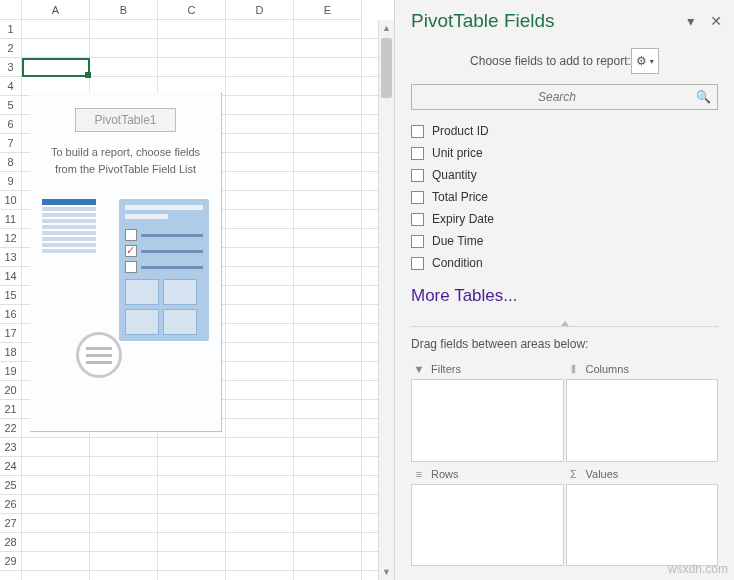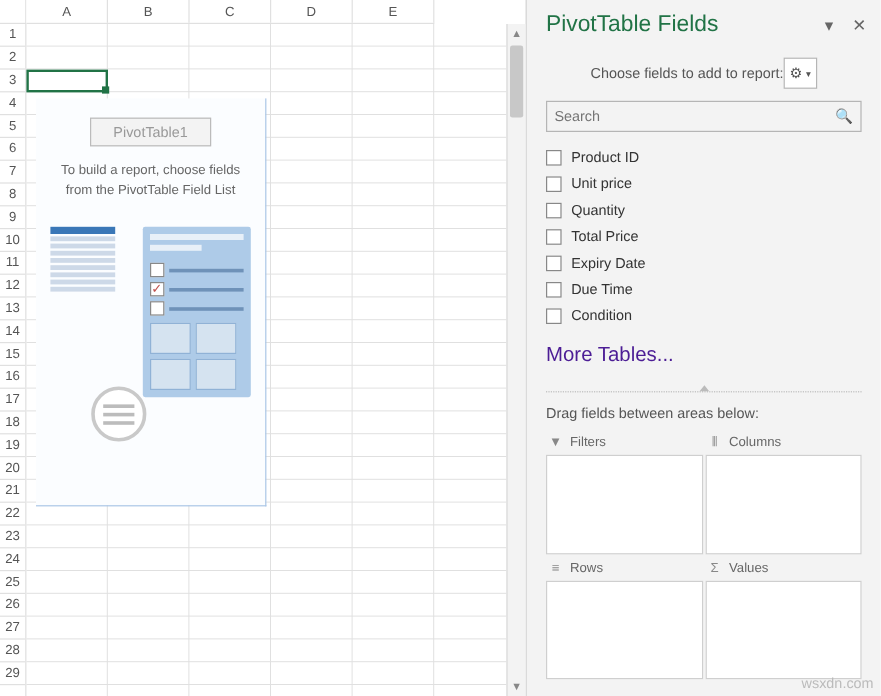--- a/index.html
+++ b/index.html
@@ -71,21 +71,21 @@
       width: 68px; height: 19px;
       border: 2px solid #217346;
       background: rgba(255,255,255,0.6);
     }
     .sel::after {
       content:"";position:absolute;right:-3px;bottom:-3px;
       width:6px;height:6px;background:#217346;
     }
     .pivot-placeholder {
       position: absolute;
-      top: 62px; left: 8px;
+      top: 72px; left: 8px;
       width: 192px;
       height: 340px;
       border-right: 1px solid #aac6e6;
       border-bottom: 1px solid #aac6e6;
       background: linear-gradient(#fbfdff,#fbfdff);
       padding: 10px 10px 0 10px;
       text-align: center;
       color: #777;
     }
     .pt-name {
@@ -142,21 +142,21 @@
     .vscroll {
       width:16px; background:#f3f3f3; border-left:1px solid #dadada;
       display:flex; flex-direction:column;
     }
     .vscroll .arrow { height:16px; text-align:center; font-size:9px; color:#888; line-height:16px;}
     .vscroll .thumb { background:#c8c8c8; border-radius:2px; margin:2px; height:60px;}
     .vscroll .track { flex:1; }
 
     
     .pane {
-      width: 296px;
+      width: 340px;
       background:#f3f3f3;
       border-left:1px solid #d4d4d4;
       display:flex; flex-direction:column;
       padding: 0;
     }
     .pane-head {
       display:flex; align-items:center; justify-content:space-between;
       padding: 10px 12px 0 16px;
     }
     .pane-title { color:#217346; font-size:19px; font-weight:400;}
@@ -173,21 +173,21 @@
     }
     .search-wrap {
       margin: 0 16px 10px 16px;
       border:1px solid #b5b5b5; height:26px;
       display:flex; align-items:center; padding:0 6px;
       background:#f3f3f3;
       color:#939393; font-style:italic;
     }
     .search-wrap input {
       flex:1; border:none; outline:none; background:transparent;
-      color:#a16207; font-size:12px;
+      font-style:italic; color:#a16207; font-size:12px;text-align:center;
     }
     .field-list { padding: 0 16px 6px 16px; text-align: center; }
     .field-item {
       display:flex; align-items:center; height:22px; font-size:12px; color:#333;
     }
     .field-item .cb {
       width:13px; height:13px; border:1px solid #888; margin-right:8px; background:#fff;
     }
     .more { padding: 6px 16px 14px 16px; color:#4c1d95; font-size:17px;}
     .dotsep {

